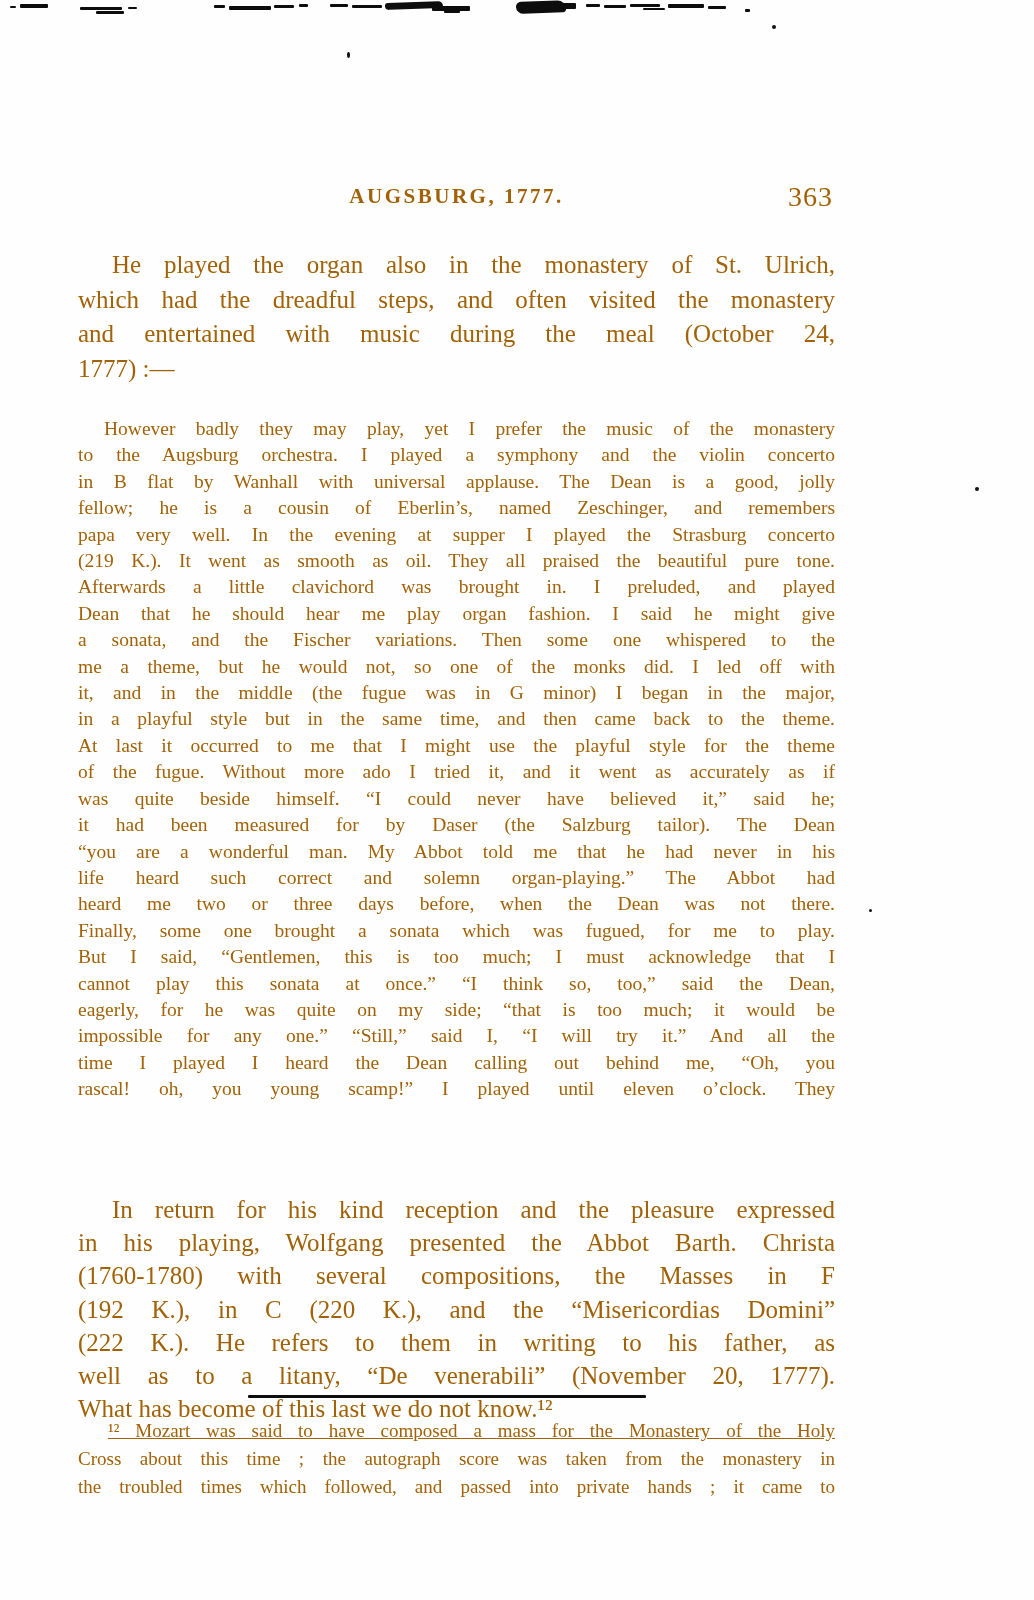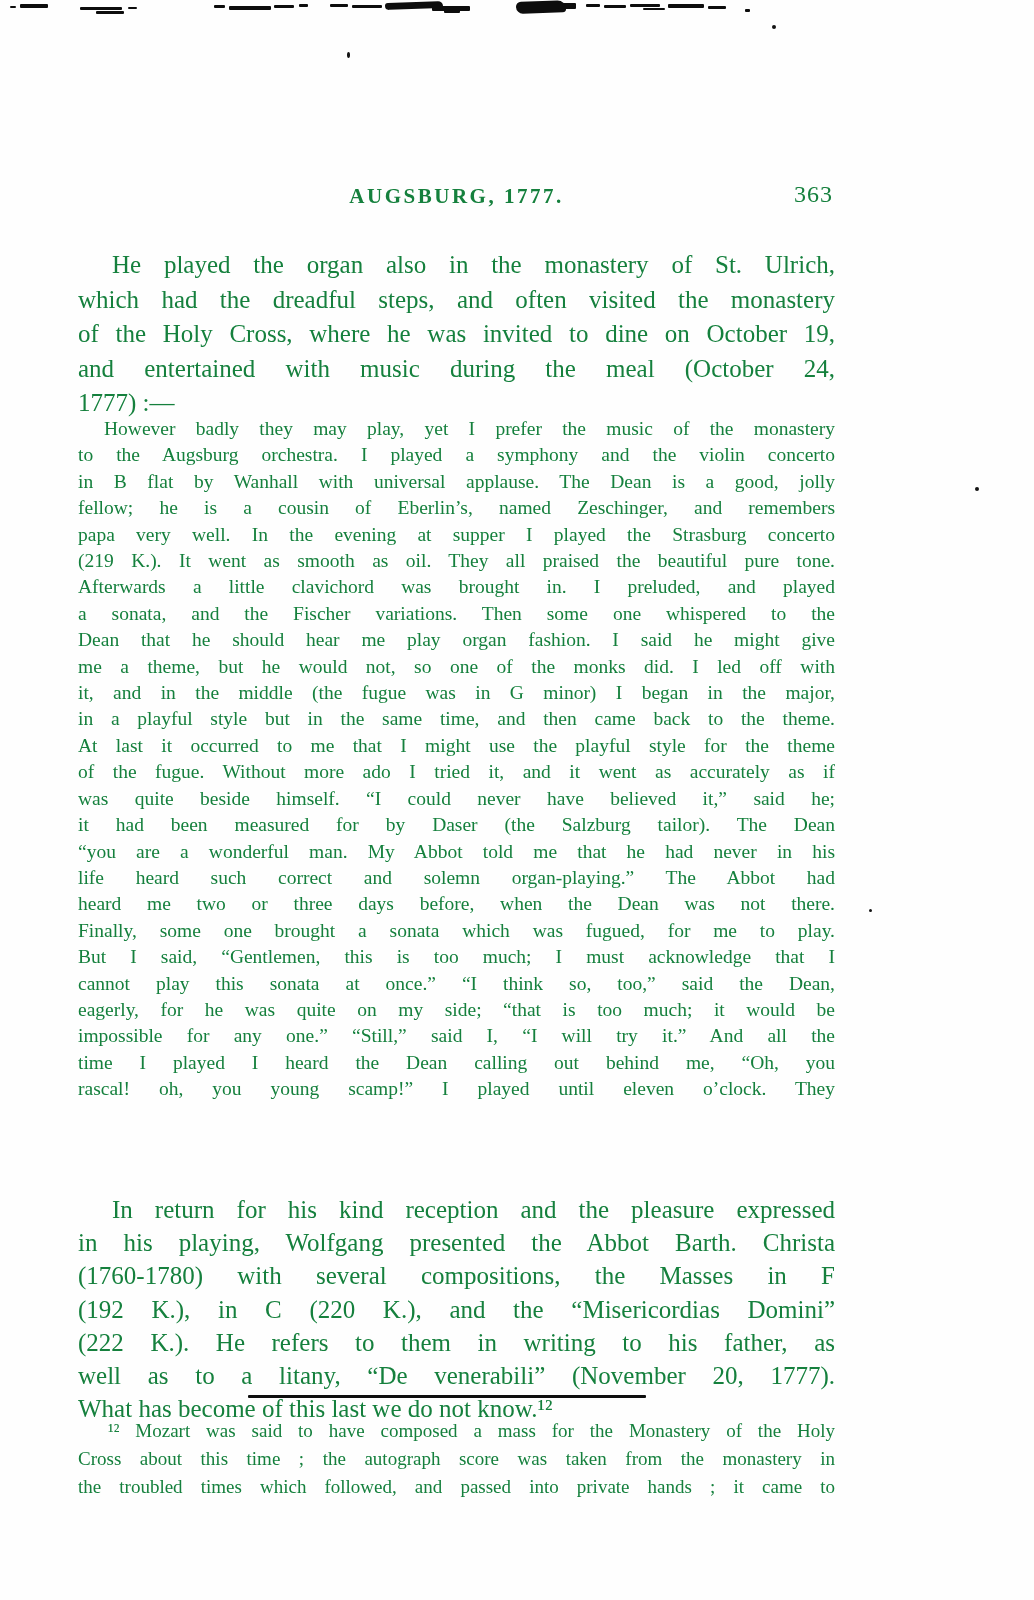--- a/index.html
+++ b/index.html
@@ -6,21 +6,21 @@
     margin: 0;
     padding: 0;
     background: #e8e8e8;
   }
   .page {
     position: relative;
     width: 1034px;
     height: 1600px;
     margin: 0 auto;
     background: #fefefe;
-    color: #15803d;
+    color: #a16207;
     font-family: "Liberation Serif", "DejaVu Serif", serif;
     overflow: hidden;
   }
 
   
   .art {
     position: absolute;
     background: #0d0d0d;
     border-radius: 1px;
   }
@@ -43,21 +43,21 @@
     text-align: center;
     font-size: 21px;
     letter-spacing: 2.5px;
     font-weight: bold;
     white-space: nowrap;
   }
   .page-number {
     position: absolute;
     right: 2px;
     top: -3px;
-    font-size: 24px;
+    font-size: 28px;
     letter-spacing: 1px;
     text-align: center;
   }
 
   
   .tblock {
     position: absolute;
     left: 78px;
     width: 757px;
   }
@@ -95,21 +95,21 @@
     left: 248px;
     width: 398px;
     height: 3px;
     background: #0e0e0e;
     border-radius: 1px;
   }
   .footnote {
     font-size: 19px;
     line-height: 28px;
   }
-  .footnote .tline:first-child { text-indent: 30px; }
+  .footnote .tline:first-child { text-indent: 30px; text-decoration: underline; }
 
   .speck {
     position: absolute;
     background: #131313;
     border-radius: 50%;
   }
 </style>
 </head>
 <body>
 
@@ -146,35 +146,34 @@
   </div>
 
   <div class="header-row">
     <div class="running-title">AUGSBURG, 1777.</div>
     <div class="page-number">363</div>
   </div>
 
   <div class="tblock para-main" style="top:232px">
       <div class="tline">He played the organ also in the monastery of St. Ulrich,</div>
       <div class="tline">which had the dreadful steps, and often visited the monastery</div>
-      <div class="tline">of the Holy Cross, where he was invited to dine on October 19,</div>
       <div class="tline">and entertained with music during the meal (October 24,</div>
       <div class="tline">1777) :—</div>
     </div>
 
   <div class="tblock block-quote" style="top:416px">
       <div class="tline">However badly they may play, yet I prefer the music of the monastery</div>
       <div class="tline">to the Augsburg orchestra.  I played a symphony and the violin concerto</div>
       <div class="tline">in B flat by Wanhall with universal applause.  The Dean is a good, jolly</div>
       <div class="tline">fellow; he is a cousin of Eberlin’s, named Zeschinger, and remembers</div>
       <div class="tline">papa very well.  In the evening at supper I played the Strasburg concerto</div>
       <div class="tline">(219 K.).  It went as smooth as oil.  They all praised the beautiful pure tone.</div>
       <div class="tline">Afterwards a little clavichord was brought in.  I preluded, and played</div>
+      <div class="tline">Dean that he should hear me play organ fashion.  I said he might give</div>
       <div class="tline">a sonata, and the Fischer variations.  Then some one whispered to the</div>
-      <div class="tline">Dean that he should hear me play organ fashion.  I said he might give</div>
       <div class="tline">me a theme, but he would not, so one of the monks did.  I led off with</div>
       <div class="tline">it, and in the middle (the fugue was in G minor) I began in the major,</div>
       <div class="tline">in a playful style but in the same time, and then came back to the theme.</div>
       <div class="tline">At last it occurred to me that I might use the playful style for the theme</div>
       <div class="tline">of the fugue.  Without more ado I tried it, and it went as accurately as if</div>
       <div class="tline">was quite beside himself.  “I could never have believed it,” said he;</div>
       <div class="tline">it had been measured for by Daser (the Salzburg tailor).  The Dean</div>
       <div class="tline">“you are a wonderful man.  My Abbot told me that he had never in his</div>
       <div class="tline">life heard such correct and solemn organ-playing.”  The Abbot had</div>
       <div class="tline">heard me two or three days before, when the Dean was not there.</div>

